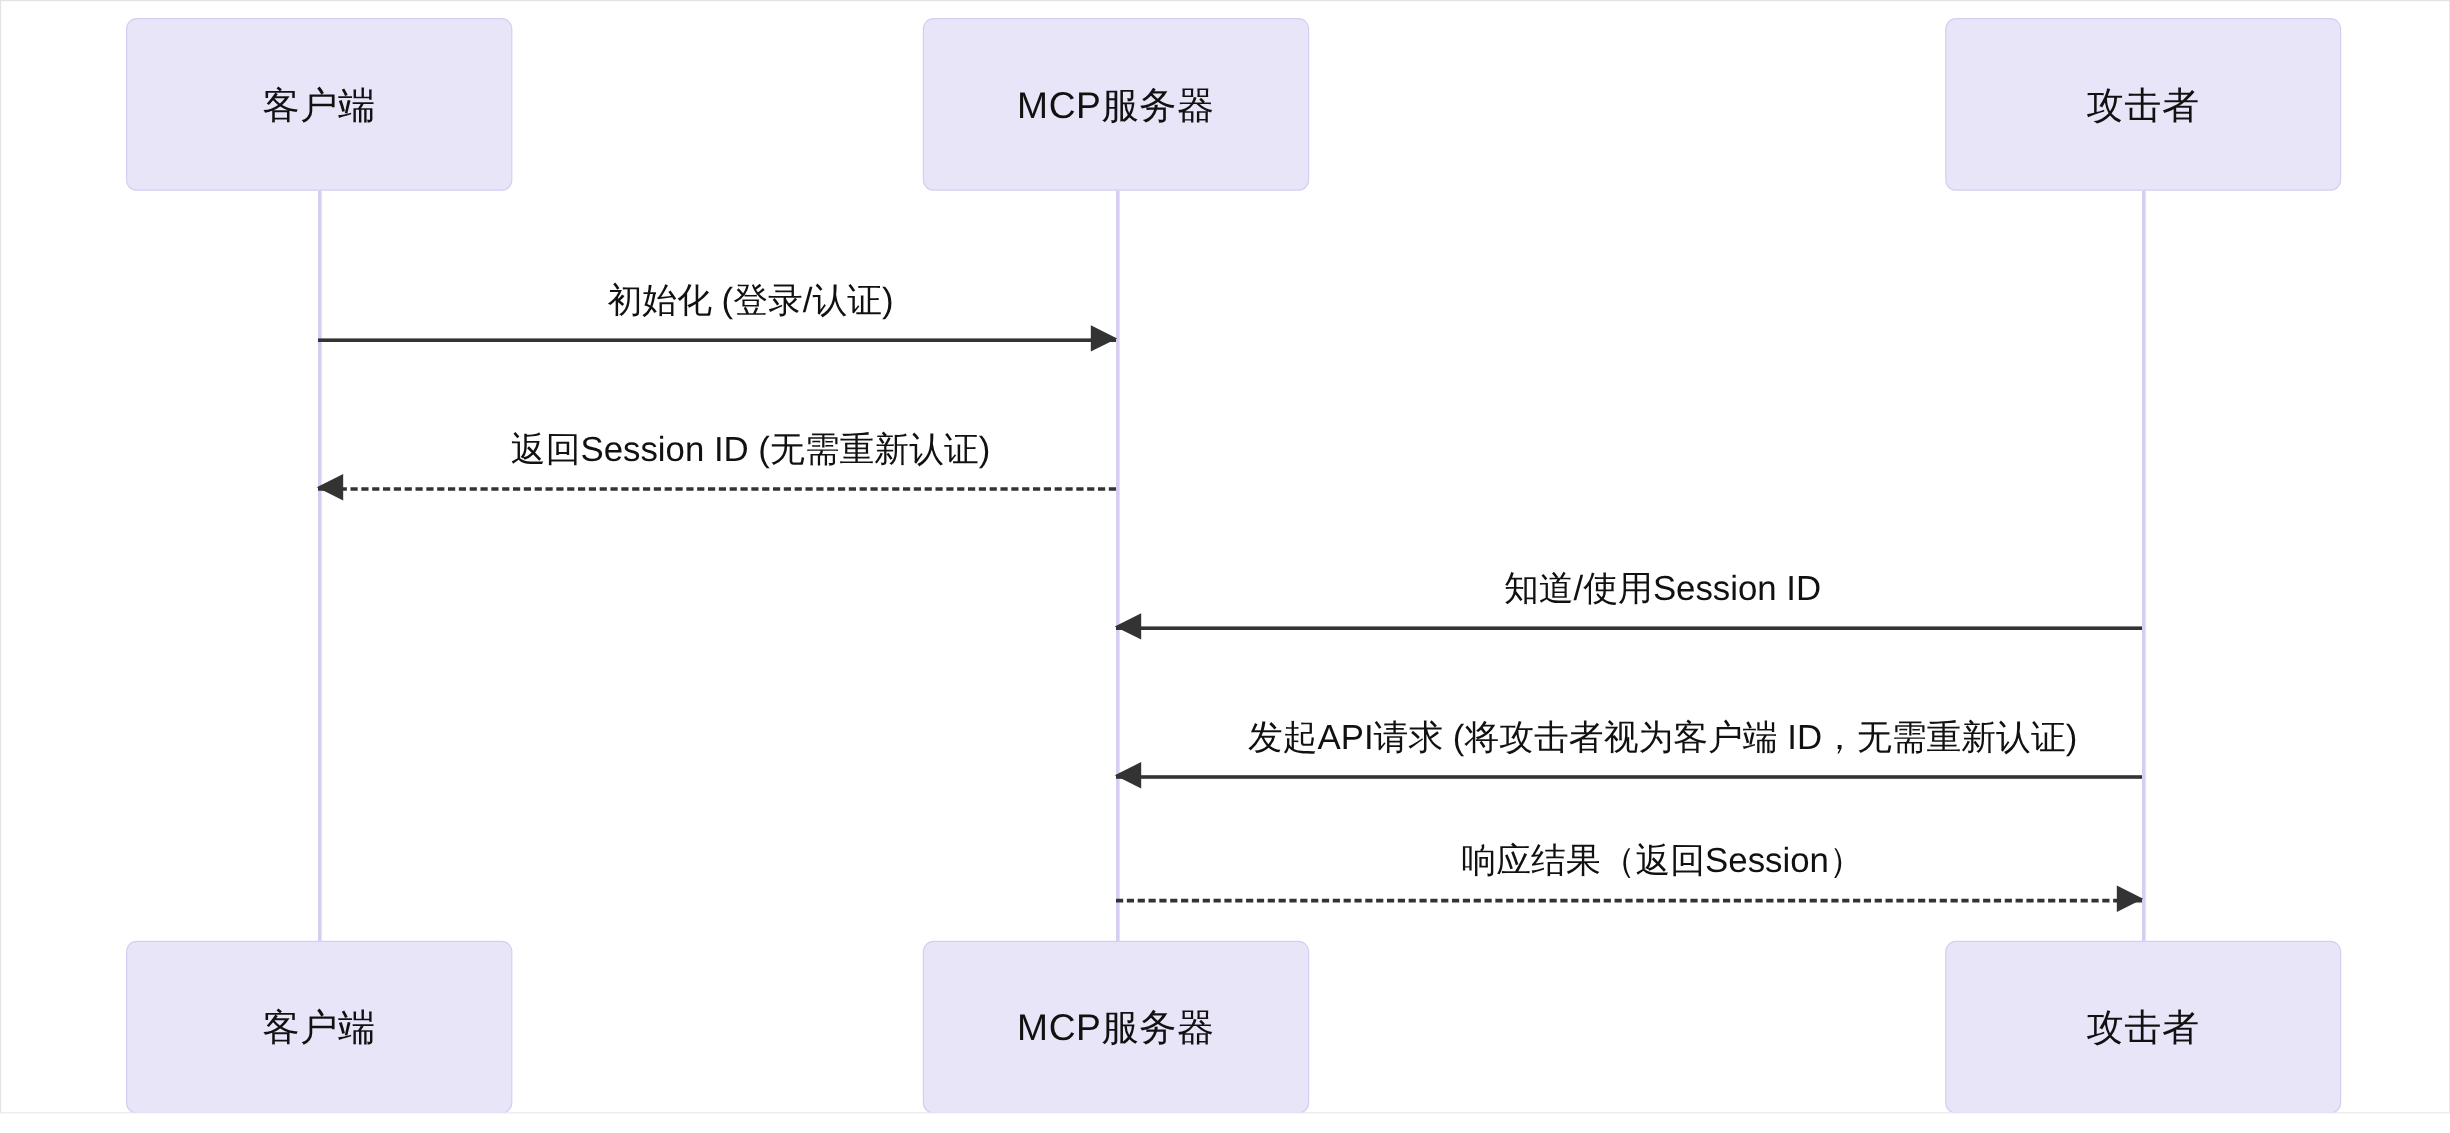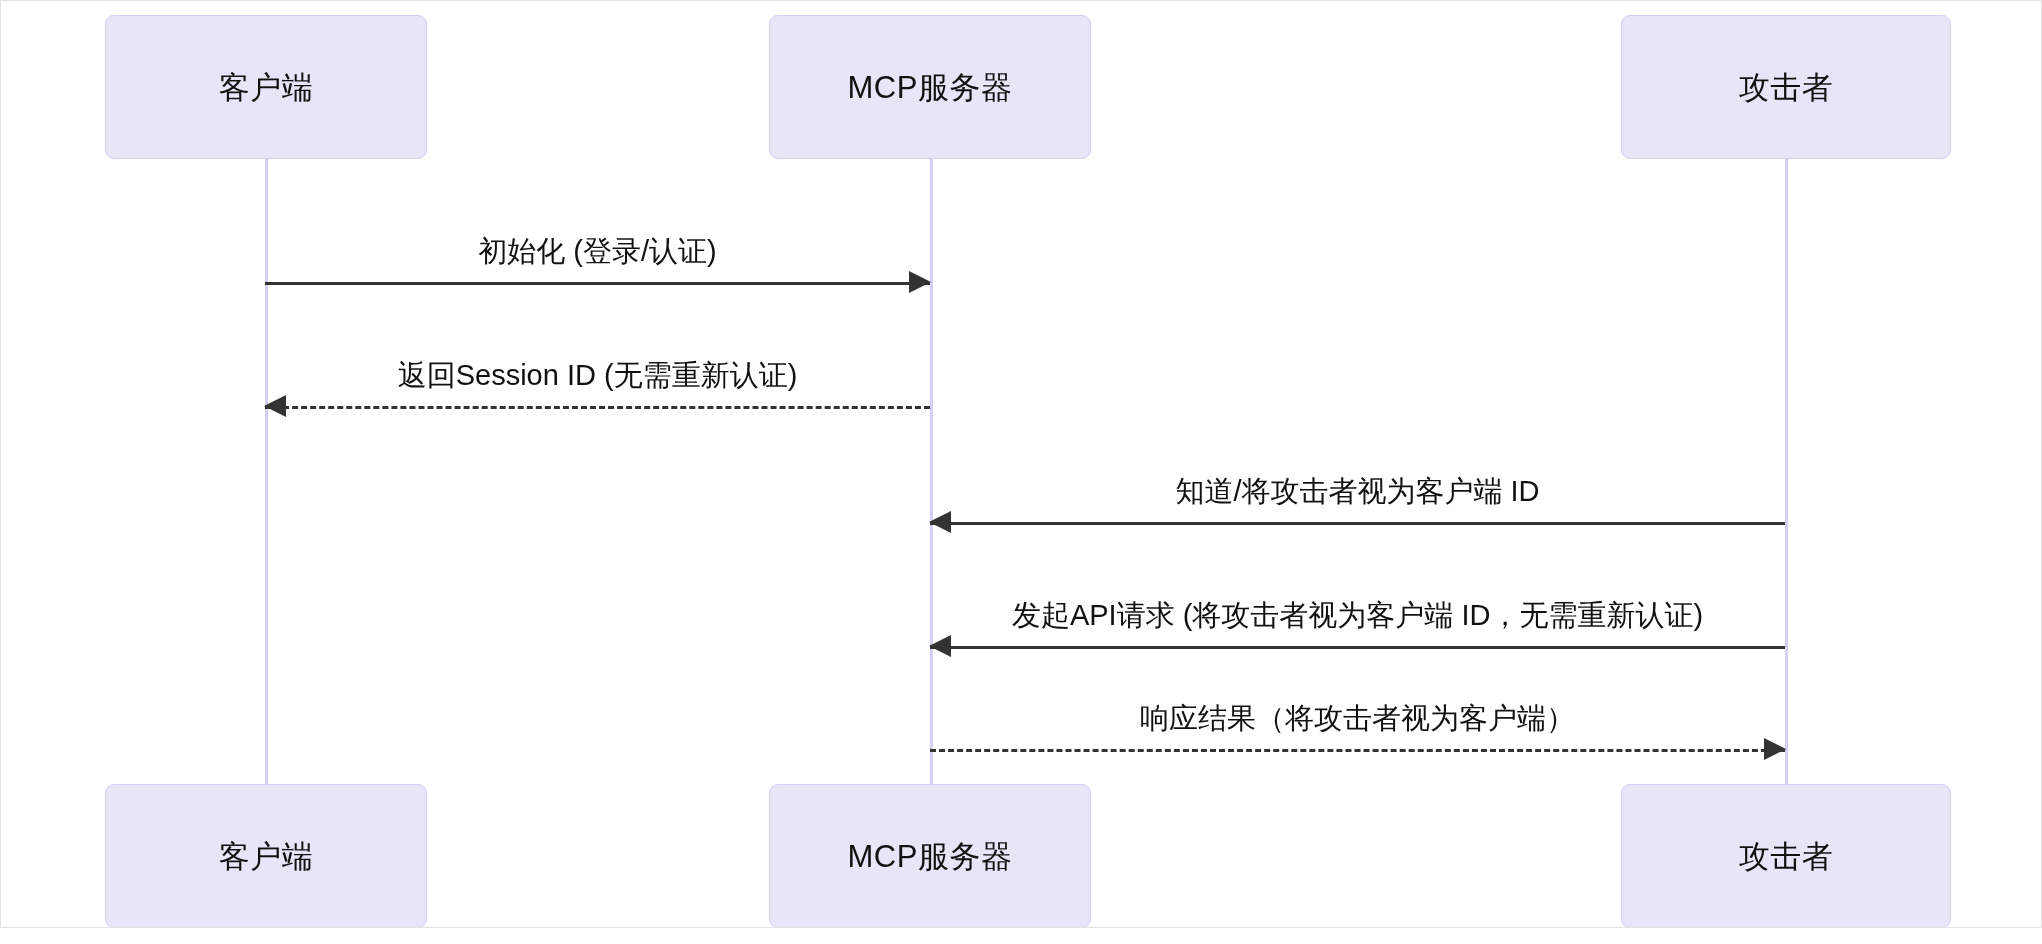--- a/index.html
+++ b/index.html
@@ -77,20 +77,21 @@
   }
   .msg-label{
     position:absolute;
     bottom:14px;
     width:100%;
     text-align:center;
     font-size:29px;
     color:#111111;
     white-space:nowrap;
     line-height:1.1;
+    padding-left:28px;
   }
 </style>
 </head>
 <body>
 
 <div id="canvas">
 
   <div class="lifeline" style="left:264px;"></div>
   <div class="lifeline" style="left:929px;"></div>
   <div class="lifeline" style="left:1784px;"></div>
@@ -127,28 +128,28 @@
 
   <div class="msg dashed" style="left:264px;top:405px;width:665px;">
     <div class="line"></div>
     <div class="arrowhead left"></div>
     <div class="msg-label">返回Session ID (无需重新认证)</div>
   </div>
 
   <div class="msg" style="left:929px;top:521px;width:855px;">
     <div class="line"></div>
     <div class="arrowhead left"></div>
-    <div class="msg-label">知道/将攻击者视为客户端 ID</div>
+    <div class="msg-label">知道/使用Session ID</div>
   </div>
 
   <div class="msg" style="left:929px;top:645px;width:855px;">
     <div class="line"></div>
     <div class="arrowhead left"></div>
     <div class="msg-label">发起API请求 (将攻击者视为客户端 ID，无需重新认证)</div>
   </div>
 
   <div class="msg dashed" style="left:929px;top:748px;width:855px;">
     <div class="line"></div>
     <div class="arrowhead right"></div>
-    <div class="msg-label">响应结果（将攻击者视为客户端）</div>
+    <div class="msg-label">响应结果（返回Session）</div>
   </div>
 
 </div>
 
 </body></html>

